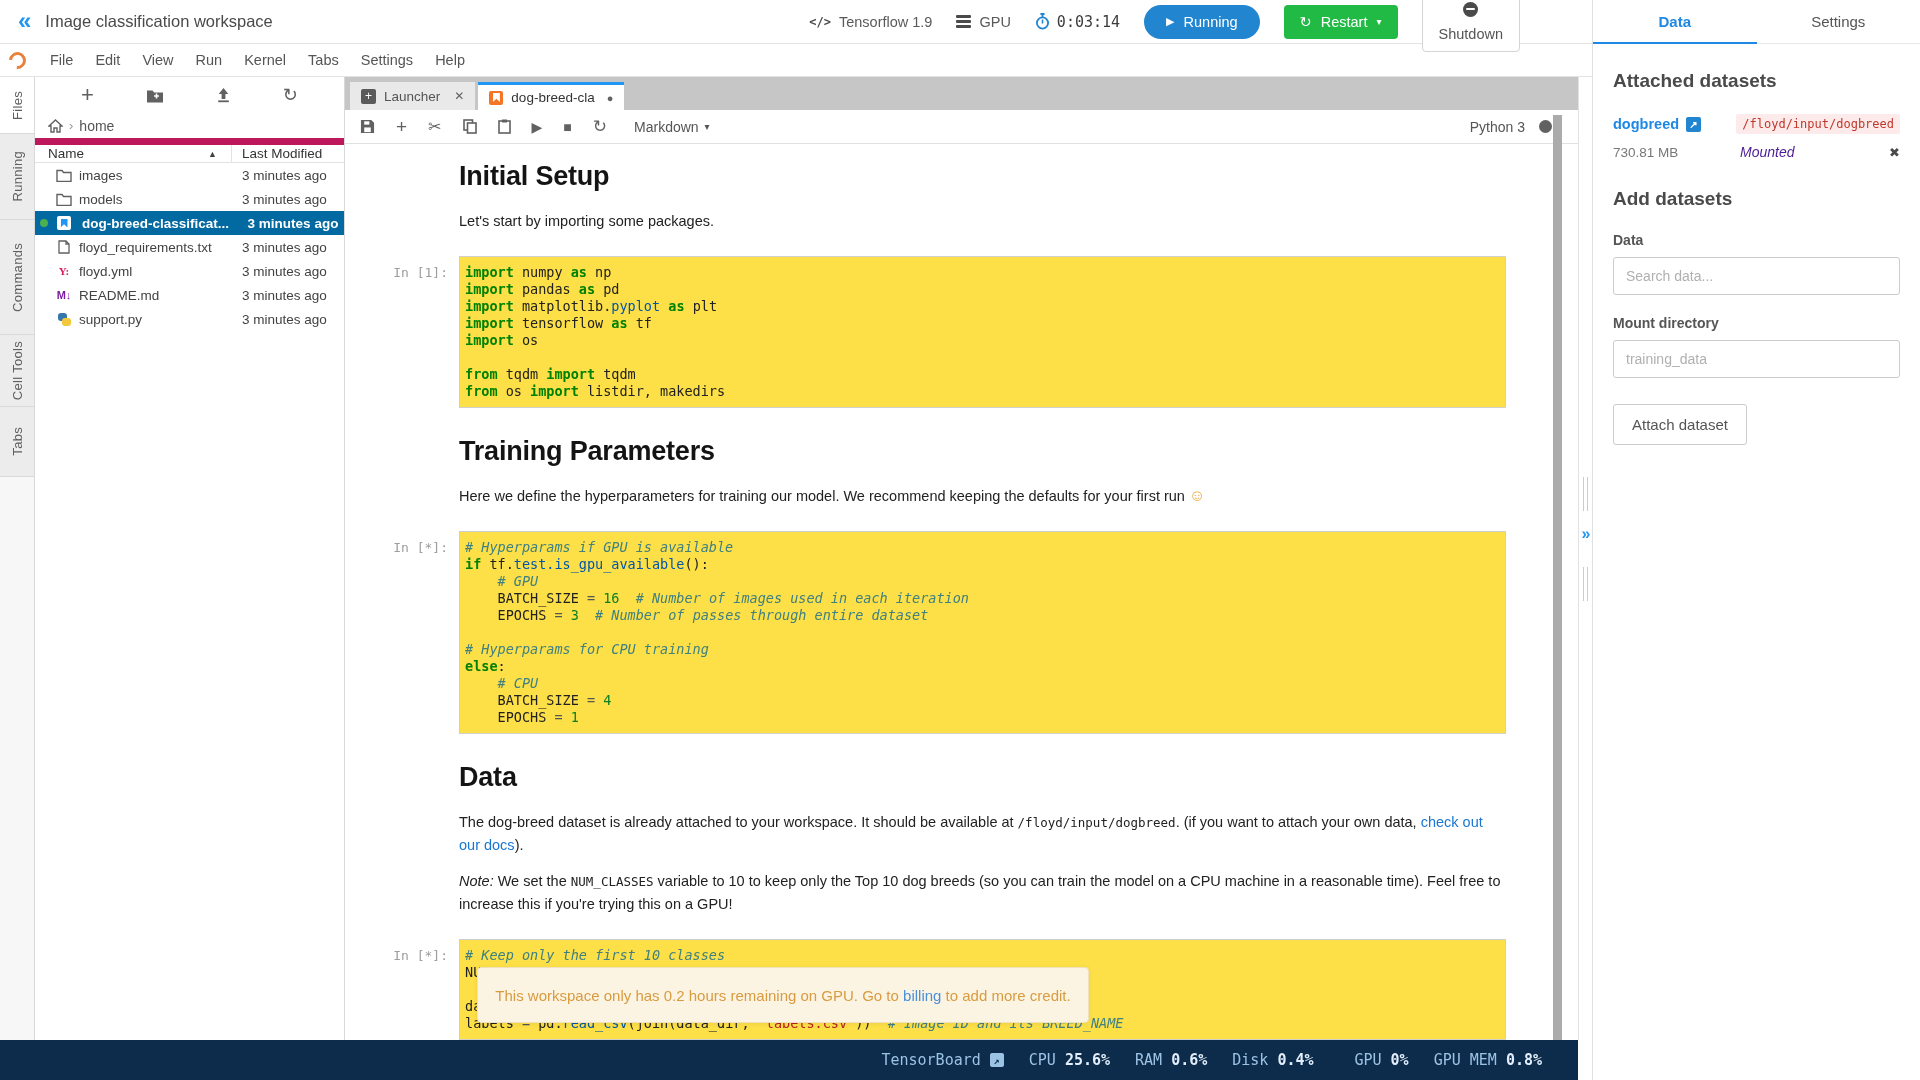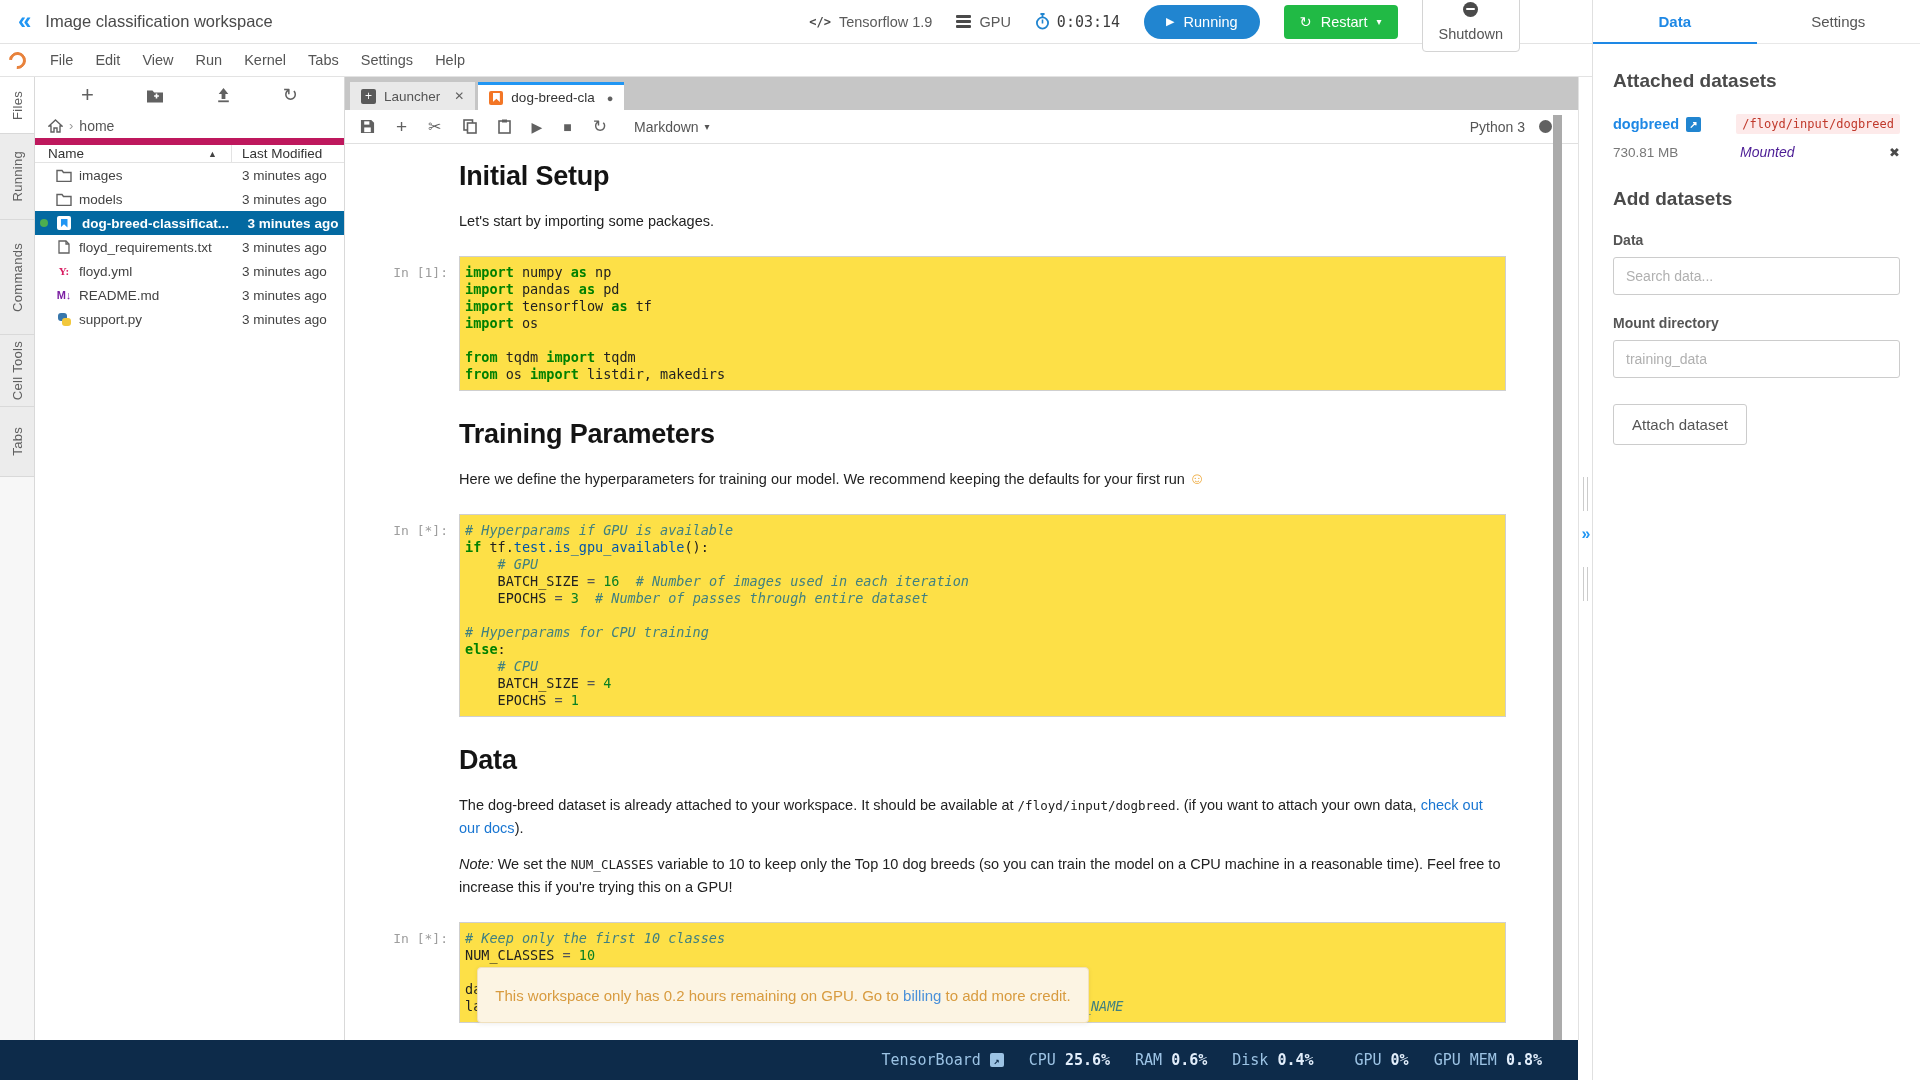--- a/index.html
+++ b/index.html
@@ -406,20 +406,21 @@
             <div class="md-h1">Initial Setup</div>
             <p class="md-p"><span>Let's start by importing some packages.</span></p>
           </div>
         </div>
         <div class="cell">
           <div class="prompt">In [1]:</div>
           <div class="cell-body">
             <div class="code-box">
               <div class="code-line"><span class="tok-kw">import</span><span class="tok-t"> numpy </span><span class="tok-kw">as</span><span class="tok-t"> np</span></div>
               <div class="code-line"><span class="tok-kw">import</span><span class="tok-t"> pandas </span><span class="tok-kw">as</span><span class="tok-t"> pd</span></div>
+              <div class="code-line"><span class="tok-kw">import</span><span class="tok-t"> matplotlib.</span><span class="tok-prop">pyplot</span><span class="tok-t"> </span><span class="tok-kw">as</span><span class="tok-t"> plt</span></div>
               <div class="code-line"><span class="tok-kw">import</span><span class="tok-t"> tensorflow </span><span class="tok-kw">as</span><span class="tok-t"> tf</span></div>
               <div class="code-line"><span class="tok-kw">import</span><span class="tok-t"> os</span></div>
               <div class="code-line"> </div>
               <div class="code-line"><span class="tok-kw">from</span><span class="tok-t"> tqdm </span><span class="tok-kw">import</span><span class="tok-t"> tqdm</span></div>
               <div class="code-line"><span class="tok-kw">from</span><span class="tok-t"> os </span><span class="tok-kw">import</span><span class="tok-t"> listdir, makedirs</span></div>
             </div>
           </div>
         </div>
         <div class="cell">
           <div class="prompt"></div>

